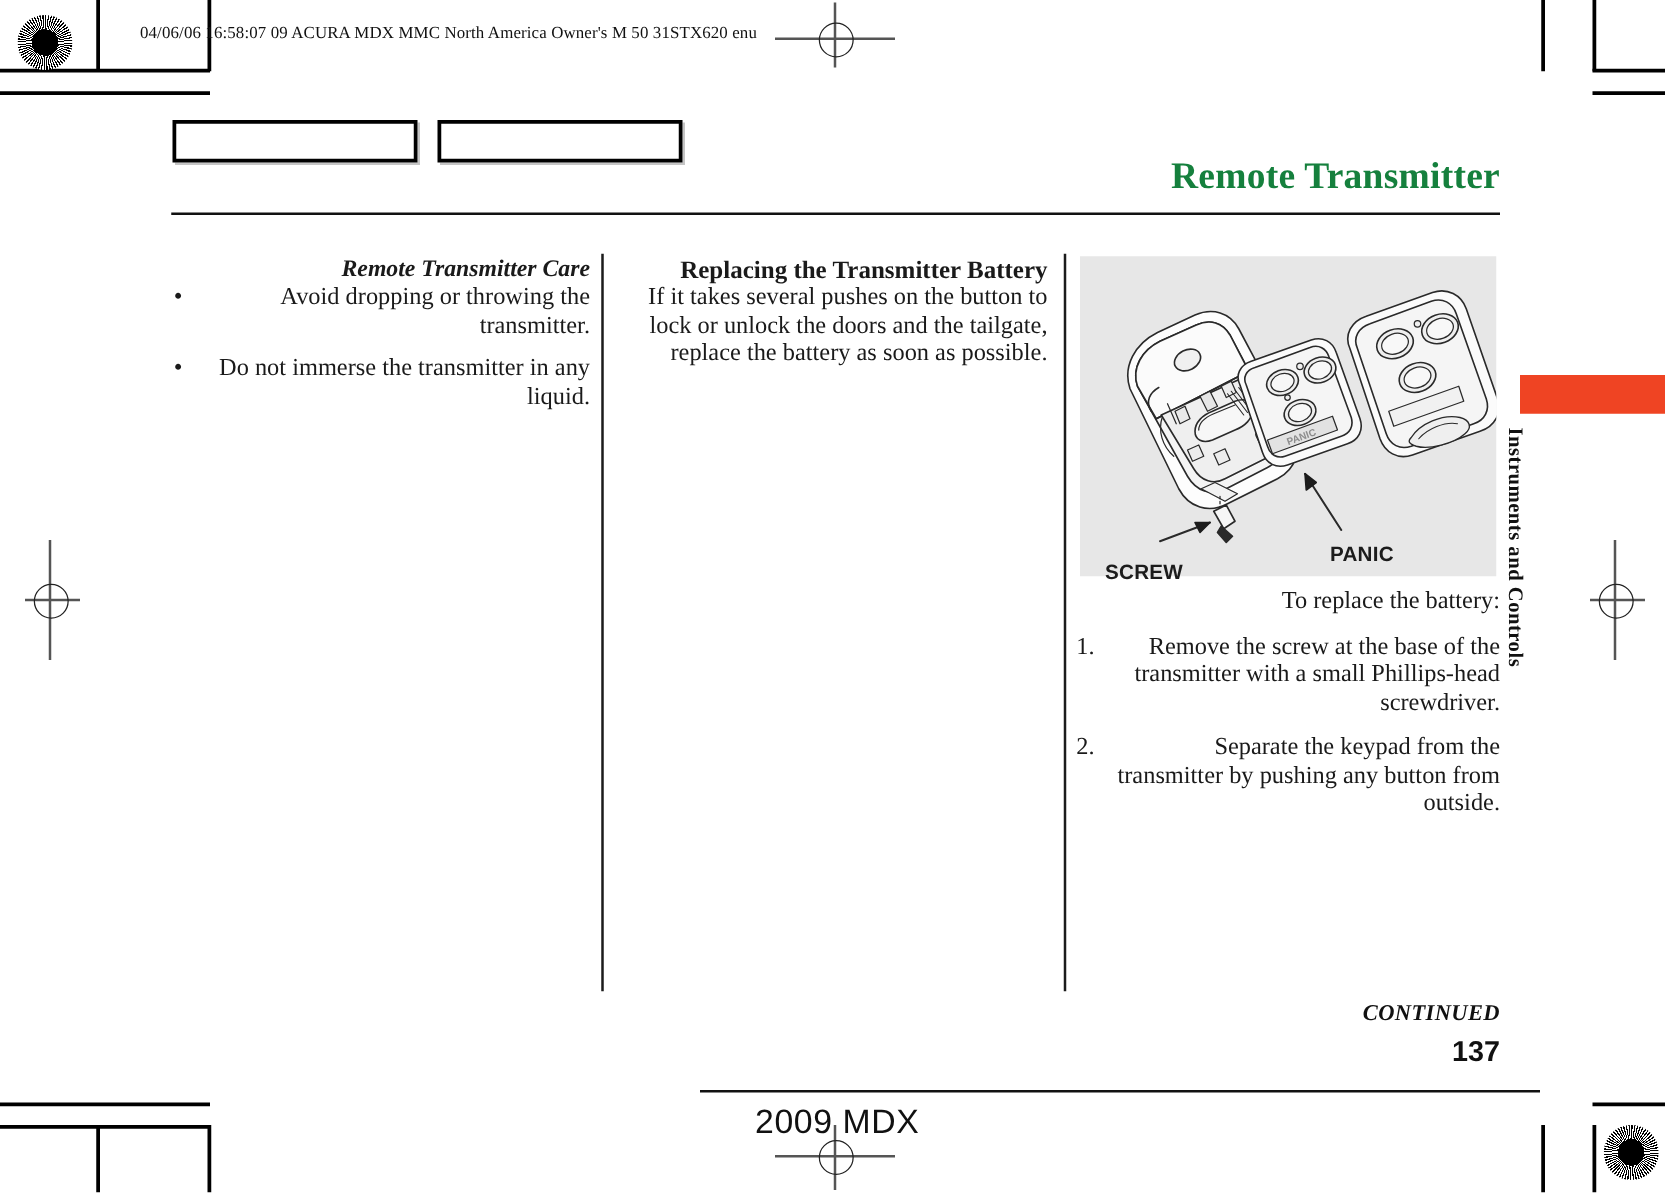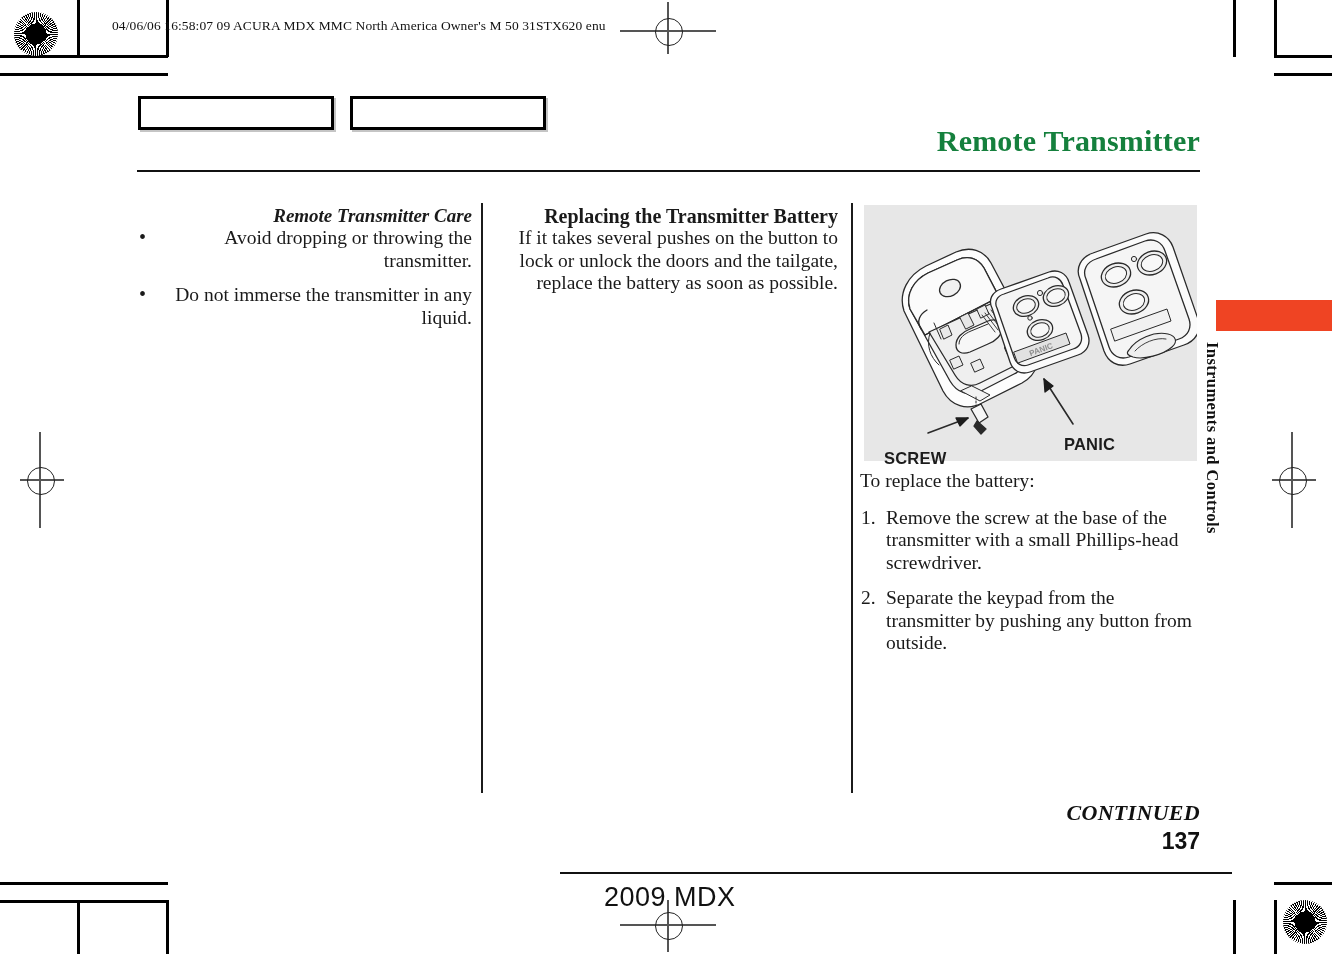--- a/index.html
+++ b/index.html
@@ -143,21 +143,21 @@
     font-family: "Liberation Sans", sans-serif;
     font-weight: bold;
     font-size: 16.5px;
     color: #1c1c1c;
     letter-spacing: .2px;
   }
   .cap-screw  { left: 884px; top: 449px; }
   .cap-keypad { left: 1064px; top: 435px; }
 
   .fig-body { position: absolute; left: 860px; top: 470px; width: 340px;
-              font-size: 19.5px; line-height: 22.5px; }
+              font-size: 19.5px; line-height: 22.5px; text-align: right; }
 
   
   .side-tab {
     position: absolute;
     left: 1216px; top: 300px;
     width: 116px; height: 31px;
     background: #ef4423;
   }
   .side-tab-label {
     position: absolute;
@@ -172,21 +172,21 @@
     color: #111;
   }
 
   
   .continued {
     position: absolute;
     right: 132px; top: 800px;
     font-family: "Liberation Serif", serif;
     font-style: italic;
     font-weight: bold;
-    font-size: 22px;
+    font-size: 18px;
     letter-spacing: .3px;
     color: #111;
   }
   .pagenum {
     position: absolute;
     right: 132px; top: 828px;
     font-family: "Liberation Sans", sans-serif;
     font-weight: bold;
     font-size: 23px;
     color: #111;

